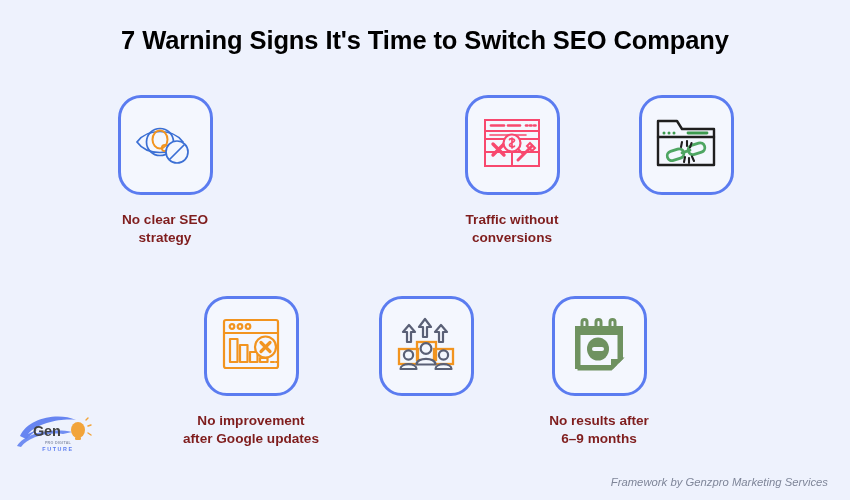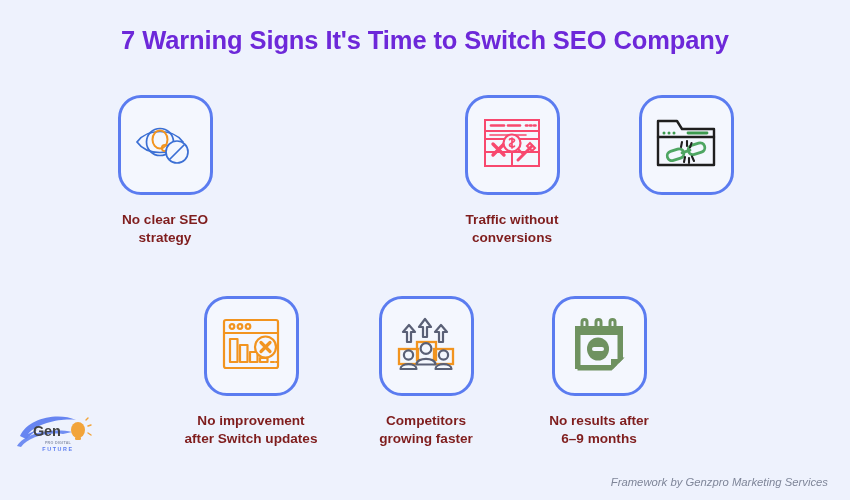--- a/index.html
+++ b/index.html
@@ -15,21 +15,21 @@
     background:#eef2fd;
   }
 
   
   .title {
     position:absolute;
     top:26px; left:0; width:850px;
     text-align:center;
     font-size:25.5px;
     font-weight:bold;
-    color:#6d28d9;
+    color:#000000;
     letter-spacing:-0.1px;
     white-space:nowrap;
   }
 
   
   .item {
     position:absolute;
     width:150px;
     text-align:center;
   }
@@ -208,21 +208,21 @@
             <rect x="39" y="42" width="7.5" height="4"></rect>
             <line x1="50" y1="46" x2="53" y2="46"></line>
             <line x1="55" y1="46" x2="57" y2="46"></line>
             <circle cx="44.5" cy="31" r="10.5" fill="#f4f7fe"></circle>
             <path d="M40 26.5 L49 35.5 M49 26.5 L40 35.5" stroke-width="3.2"></path>
           </g>
         </svg>
       </span>
     </div>
     <div class="label">No improvement
-after Switch updates</div>
+after Google updates</div>
   </div>
 
   <div class="item r2 c2b">
     <div class="card">
       <span>
         <svg width="62" height="56" viewBox="0 0 62 56">
           <g fill="none" stroke="#5a6076" stroke-width="2.2" stroke-linejoin="round" stroke-linecap="round">
             <path d="M12 26 L12 16 L8 16 L14 9 L20 16 L16 16 L16 26 Z"></path>
             <path d="M28 21 L28 11 L24 11 L30 3 L36 11 L32 11 L32 21 Z"></path>
             <path d="M44 26 L44 16 L40 16 L46 9 L52 16 L48 16 L48 26 Z"></path>
@@ -236,22 +236,20 @@
             <circle cx="13.5" cy="39" r="4.6"></circle>
             <path d="M5.5 53 C5.5 46.5 21.5 46.5 21.5 53 Z"></path>
             <circle cx="31" cy="32.5" r="5.4"></circle>
             <path d="M21.5 48.5 C21.5 41 40.5 41 40.5 48.5 Z"></path>
             <circle cx="48.5" cy="39" r="4.6"></circle>
             <path d="M40.5 53 C40.5 46.5 56.5 46.5 56.5 53 Z"></path>
           </g>
         </svg>
       </span>
     </div>
-    <div class="label">Competitors
-growing faster</div>
   </div>
 
   <div class="item r2 c2c">
     <div class="card">
       <span>
         <svg width="58" height="56" viewBox="0 0 58 56">
           <g fill="none" stroke="#6f9260" stroke-width="3" stroke-linecap="round">
             <path d="M12 12 L12 6 C12 2.5, 17 2.5, 17 6 L17 12"></path>
             <path d="M26 12 L26 6 C26 2.5, 31 2.5, 31 6 L31 12"></path>
             <path d="M40 12 L40 6 C40 2.5, 45 2.5, 45 6 L45 12"></path>

